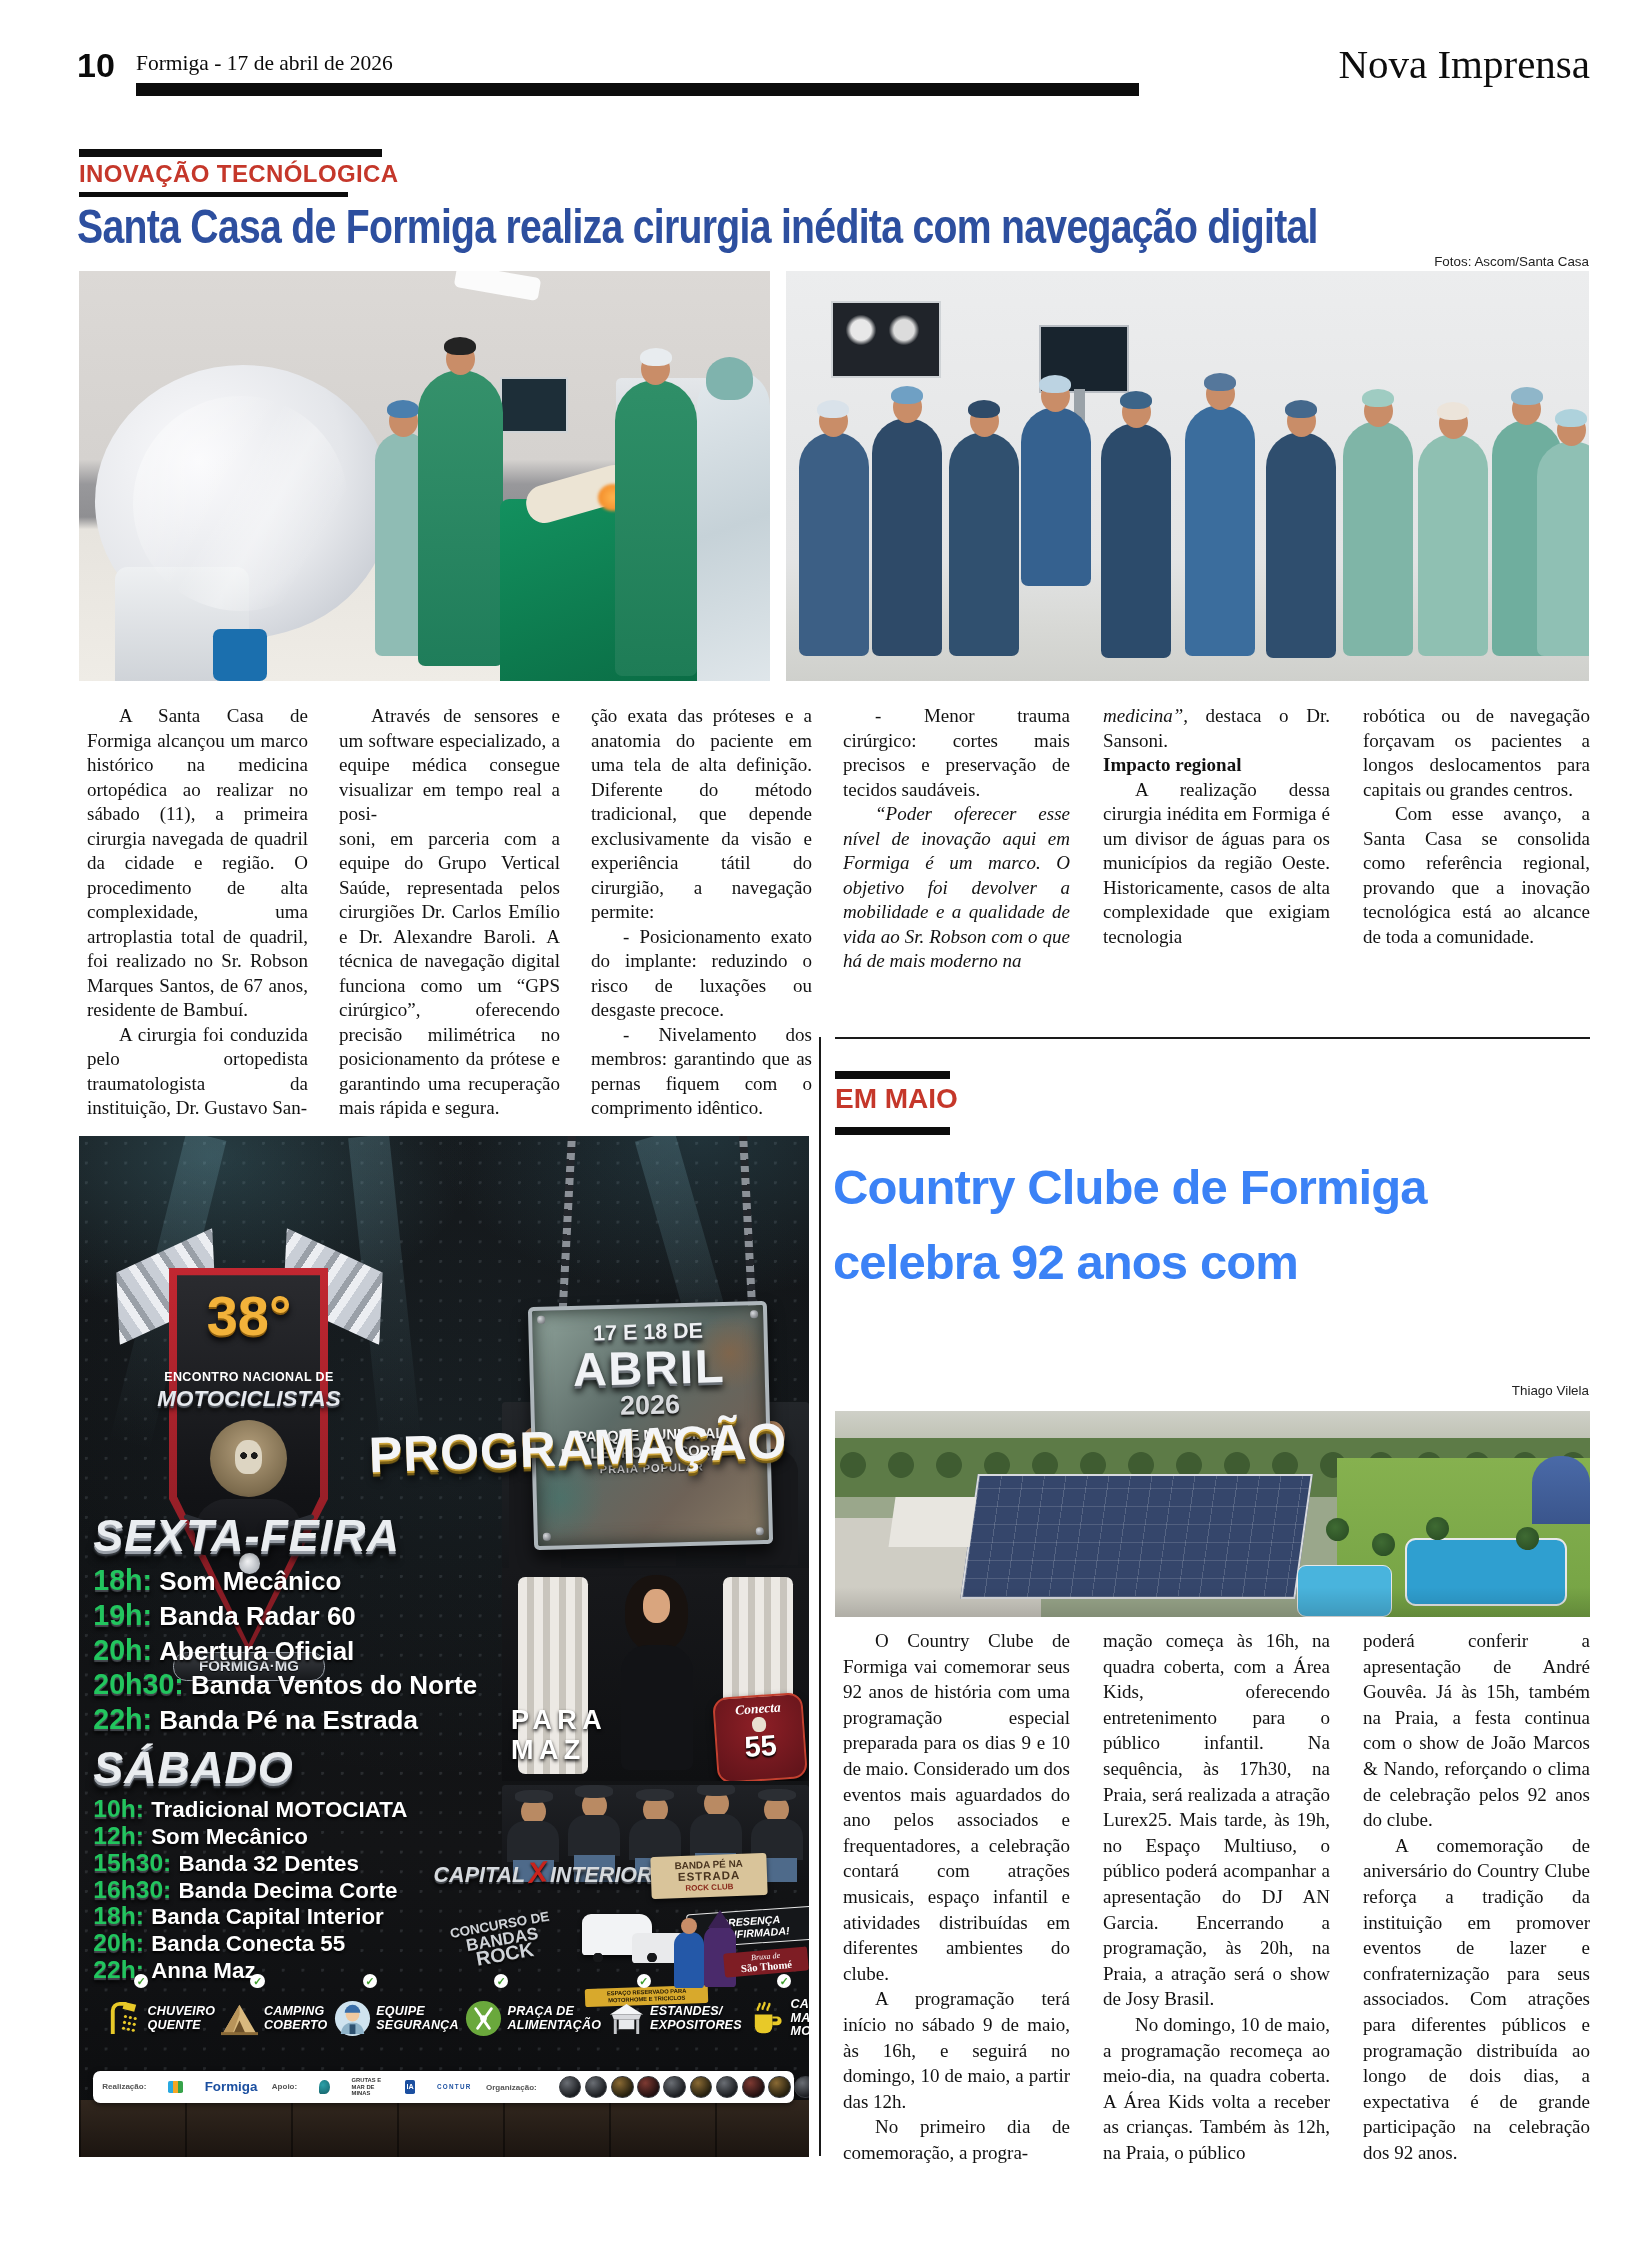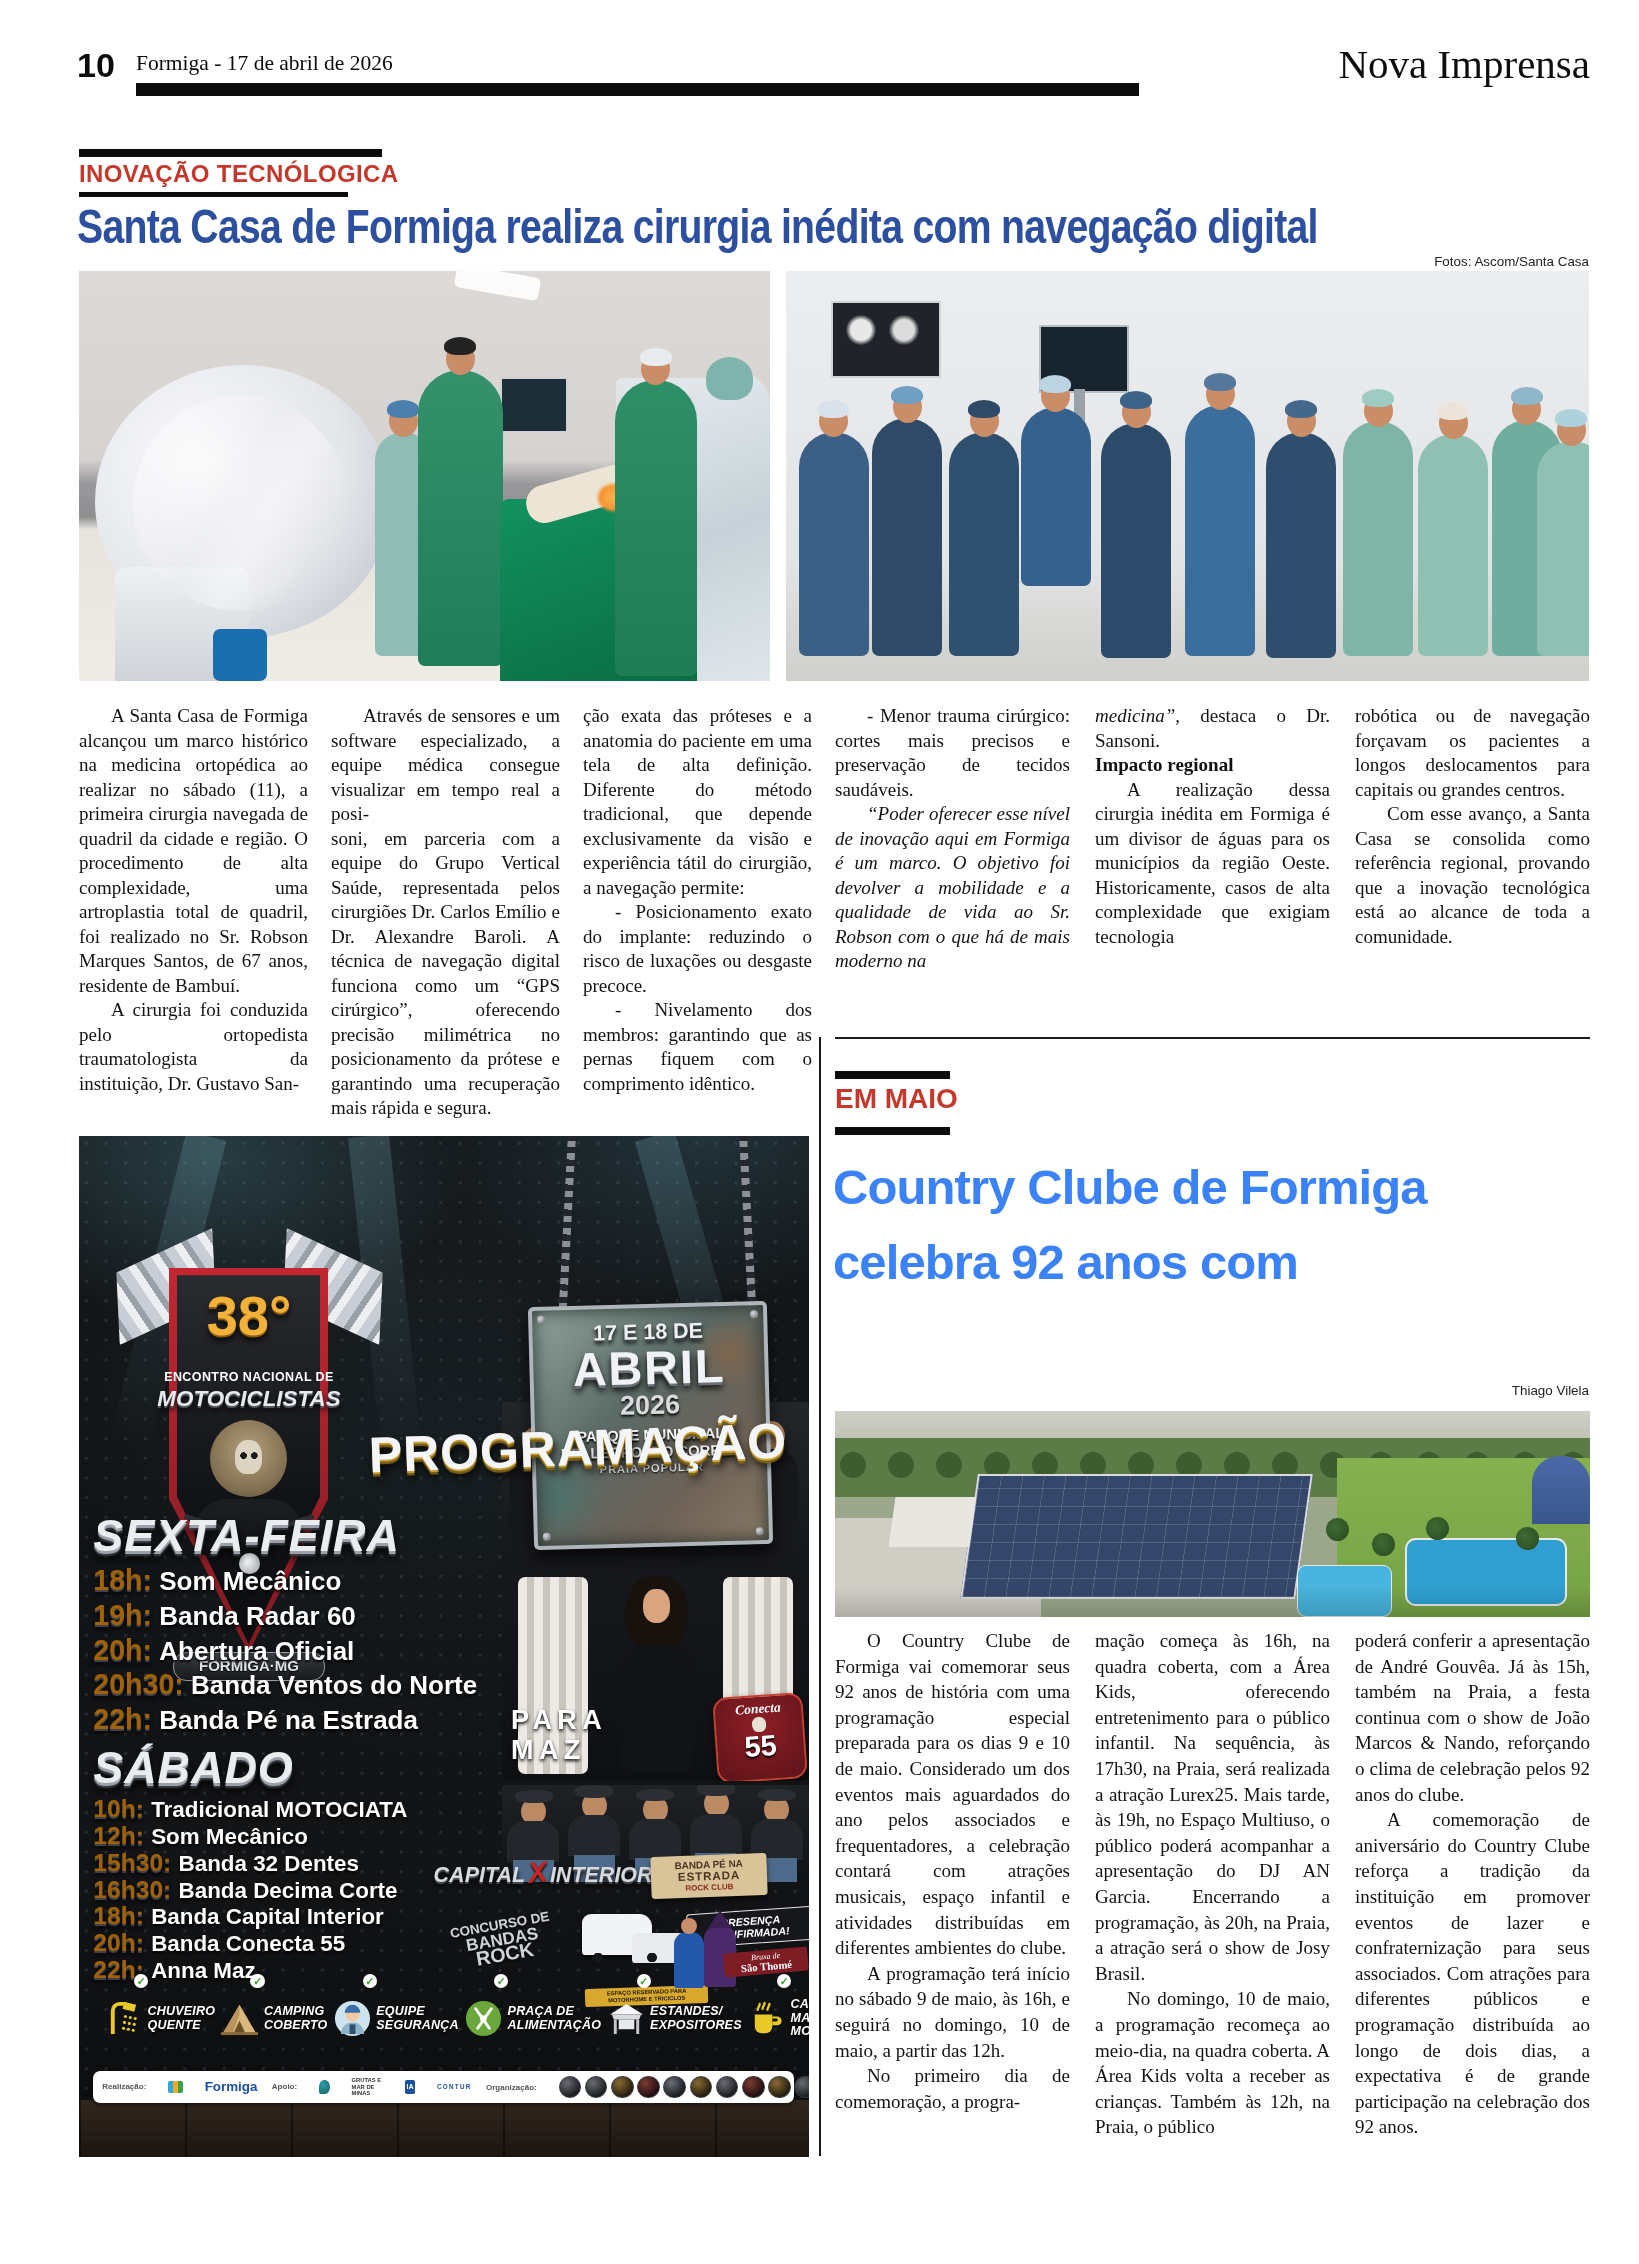--- a/index.html
+++ b/index.html
@@ -26,21 +26,21 @@
   .headline2{position:absolute;left:833px;top:1150px;width:681px;}
   .headline2 .ln{font:bold 49px/75px "Liberation Sans",sans-serif;letter-spacing:-0.9px;color:#3b82f6;}
   .credit2{top:1383px;}
 
   
   .hrule2{position:absolute;left:835px;top:1037px;width:755px;height:1.8px;background:#1a1a1a;}
   .vrule{position:absolute;left:819px;top:1037px;width:1.8px;height:1119px;background:#1a1a1a;}
 
   
   .cols{position:absolute;display:flex;overflow:hidden;}
-  .col{flex:1;overflow:hidden;}
+  .col{flex:1;overflow:hidden;margin-left:8px;}
   .par{margin:0;text-indent:32px;font:19px/24.5px "Liberation Serif",serif;text-align:justify;color:#121212;}
   .par.noind{text-indent:0;}
   .par.bold{font-weight:bold;}
   .par.ital{font-style:italic;}
   .par .ital{font-style:italic;}
   #a1L{left:79px;top:704px;width:733px;height:425px;gap:23px;}
   #a1R{left:835px;top:704px;width:755px;height:326px;gap:25px;}
   #a2{left:835px;top:1628px;width:755px;height:627px;gap:25px;}
   #a2 .par{line-height:25.6px;}
 
@@ -114,21 +114,21 @@
   
   .progtitle{position:absolute;left:282px;top:285px;width:434px;text-align:center;z-index:3;transform:rotate(-2deg);
     font:bold 50px/54px "Liberation Sans",sans-serif;letter-spacing:0.9px;color:#f4f5f7;
     text-shadow:0 1.8px 0 #caa23a,0 4.5px 0.9px #7a5f16,1.8px 7.2px 9px rgba(0,0,0,.9);}
   .schedule{position:absolute;left:14.3px;top:376px;width:587px;z-index:5;}
   .dayhead{font:bold italic 45px/48px "Liberation Sans",sans-serif;letter-spacing:0.9px;color:#eaedf0;
     text-shadow:0 2.7px 0 #9aa0a8,0 5.4px 1.8px #3c4046,0 8px 9px #000;margin-bottom:5.4px;}
   .srow{white-space:nowrap;}
   .d0 .srow{font-size:26px;line-height:30px;margin-bottom:3.6px;}
   .d1 .srow{font-size:22.4px;line-height:24px;margin-bottom:1.8px;}
-  .stime{font-weight:bold;font-size:1.1em;color:#a16207;text-shadow:0 1.8px 0.9px #43474d,0 3.6px 4.5px #000;}
+  .stime{font-weight:bold;font-size:1.1em;color:#22c55e;text-shadow:0 1.8px 0.9px #43474d,0 3.6px 4.5px #000;}
   .sact{font-weight:bold;color:#fff;text-shadow:0 1.8px 2.7px #000;margin-left:7.2px;}
 
   
   .collage{position:absolute;left:351px;top:262px;width:379px;height:605px;z-index:2;}
   .bandA{position:absolute;left:72px;top:3.6px;width:307px;height:167px;background:linear-gradient(180deg,#23262a,#141619);border-radius:3.6px;overflow:hidden;}
   .bandB{position:absolute;left:72px;top:170px;width:307px;height:213px;background:linear-gradient(180deg,#17181b,#0f1012);overflow:hidden;}
   .curt{position:absolute;top:9px;width:70px;height:197px;background:repeating-linear-gradient(90deg,#ece9e4 0 9px,#c9c5bd 9px 16px);border-radius:7.2px;}
   .cl{left:16px;}.cr{right:16px;}
   .annafig{position:absolute;left:118px;top:7.2px;width:73px;height:202px;}
   .ahair{position:absolute;left:5.4px;top:0;width:63px;height:77px;border-radius:45%;background:#18120f;}

